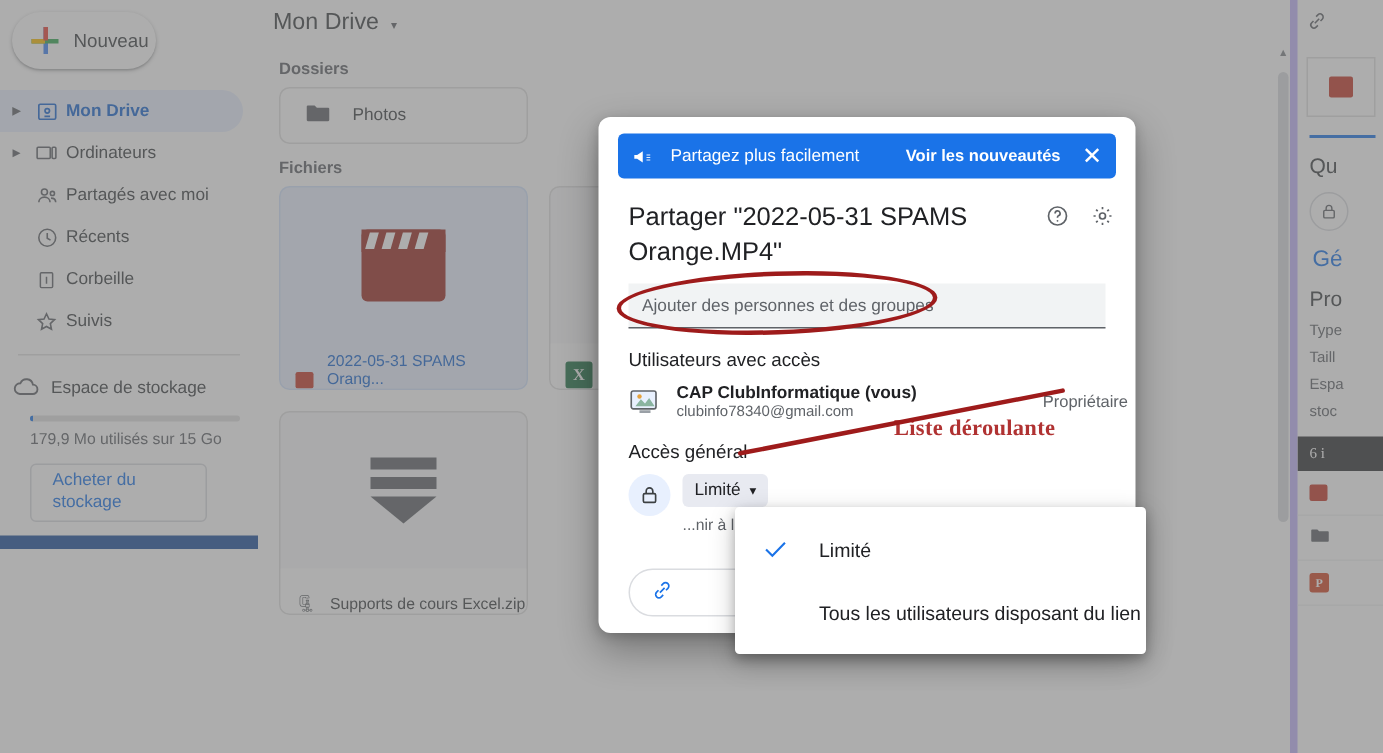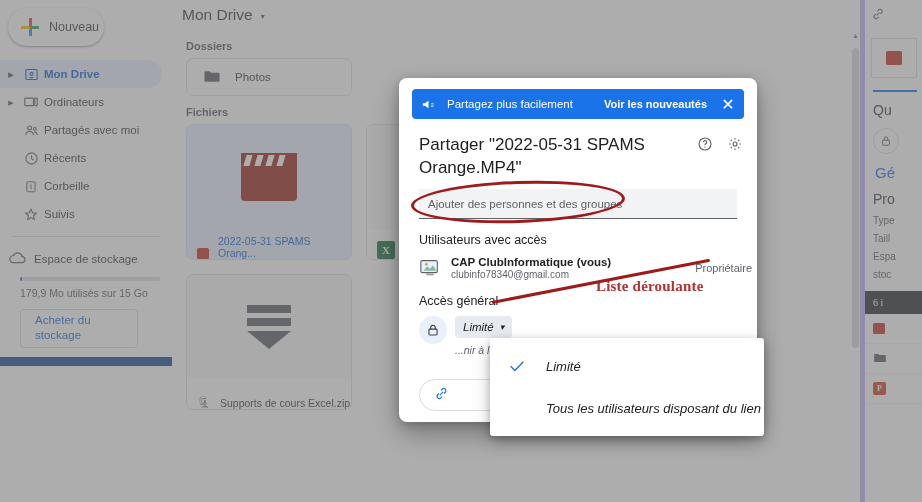--- a/index.html
+++ b/index.html
@@ -251,21 +251,21 @@
     font-family:"Liberation Serif", serif; font-weight:bold; font-size:15px;
     color:#b03232; letter-spacing:.2px;
   }
   .annot-line {
     position:absolute; left:492px; top:301px; width:222px; height:3px;
     background:#9e1b1b; transform: rotate(-11deg); transform-origin: left center;
     border-radius:2px;
   }
 
   .general { padding: 14px 0 0 20px; font-size:12.5px; color:#202124;}
-  .access-row { display:flex; align-items:flex-start; padding: 8px 20px 0 20px; font-style: italic; }
+  .access-row { display:flex; align-items:flex-start; padding: 8px 20px 0 20px; }
   .lock-circle {
     width:28px;height:28px;flex:0 0 28px;border-radius:50%;background:#e8f0fe;
     display:flex;align-items:center;justify-content:center;color:#3c4043;
   }
   .access-col { padding-left:8px; flex:1; position:relative;}
   .limit-chip {
     display:inline-flex; align-items:center; gap:6px;
     height:22px; padding:0 8px; border-radius:4px; background:#e8eaf1;
     font-size:11.5px; color:#202124;
   }

